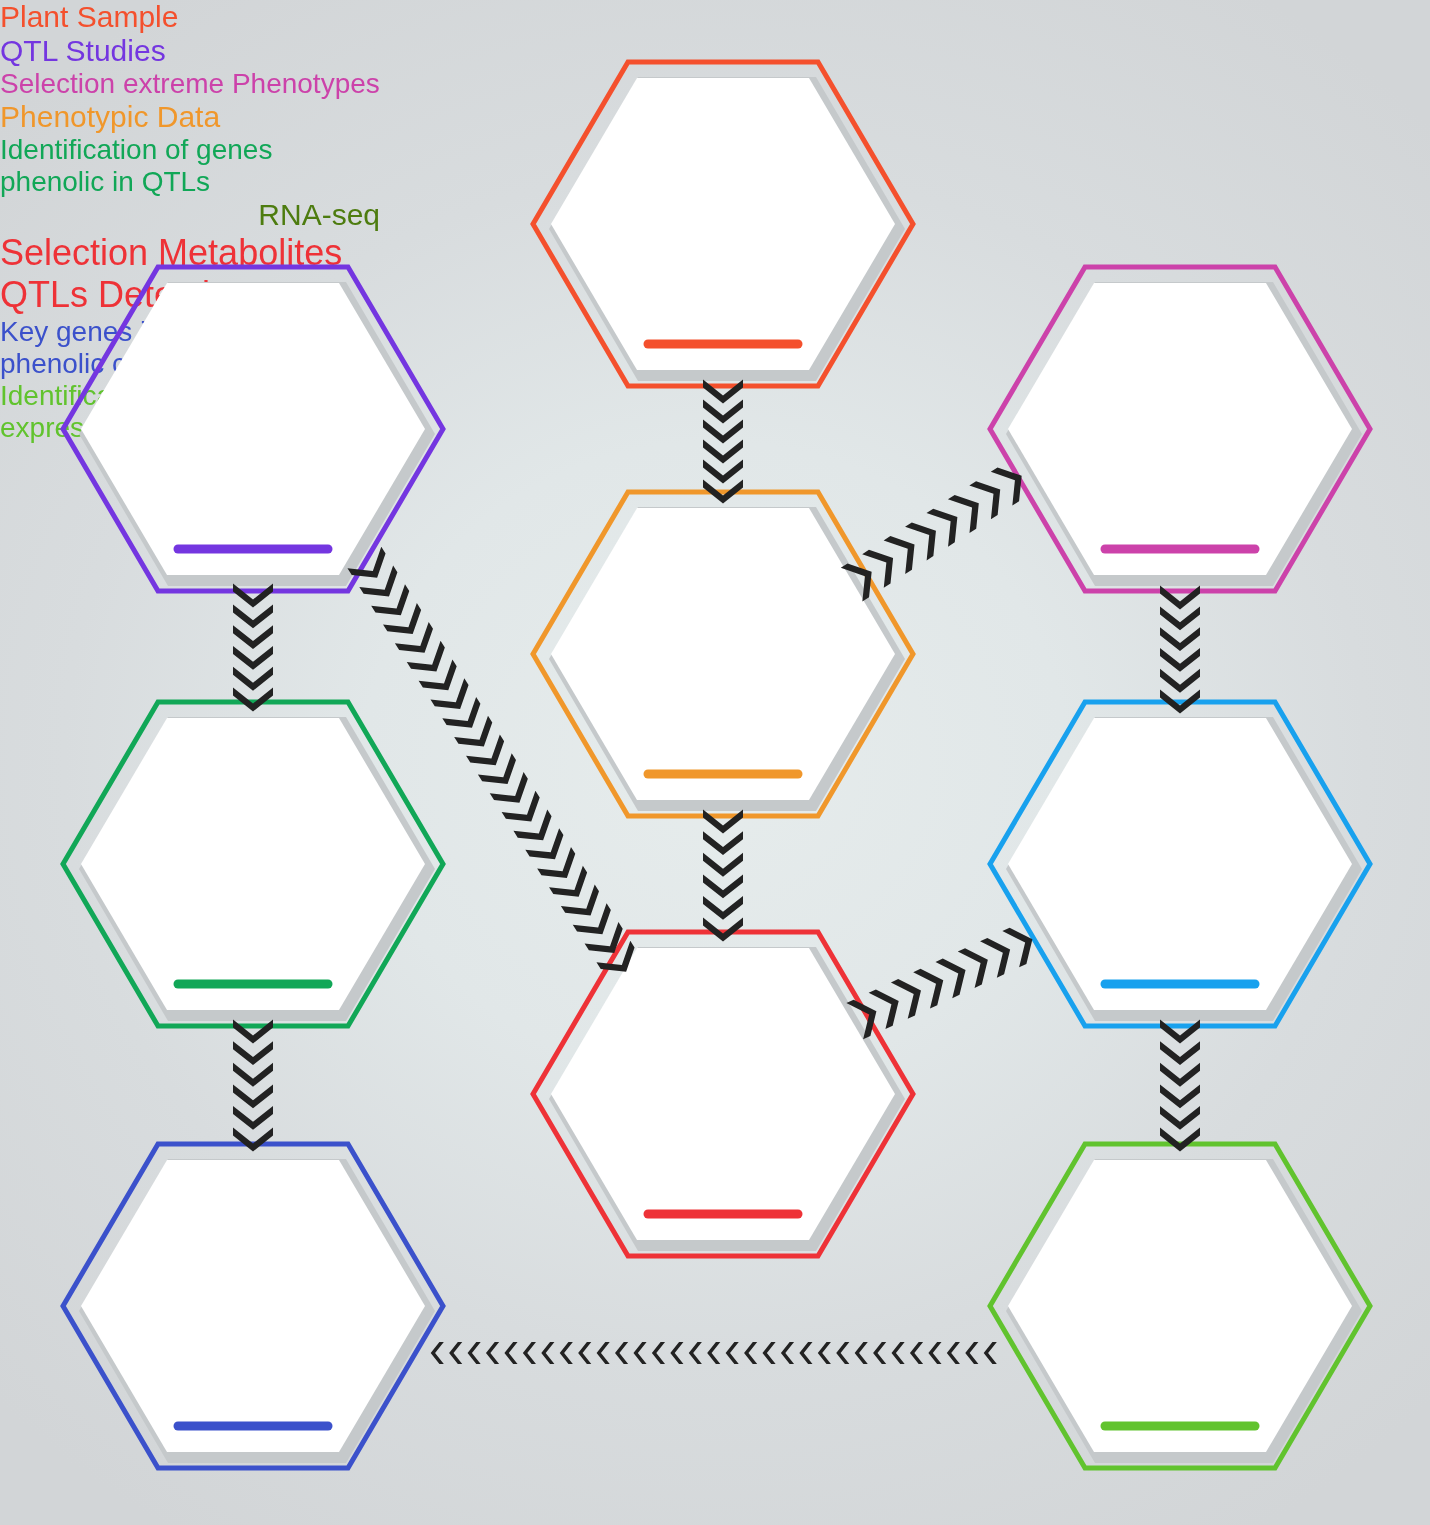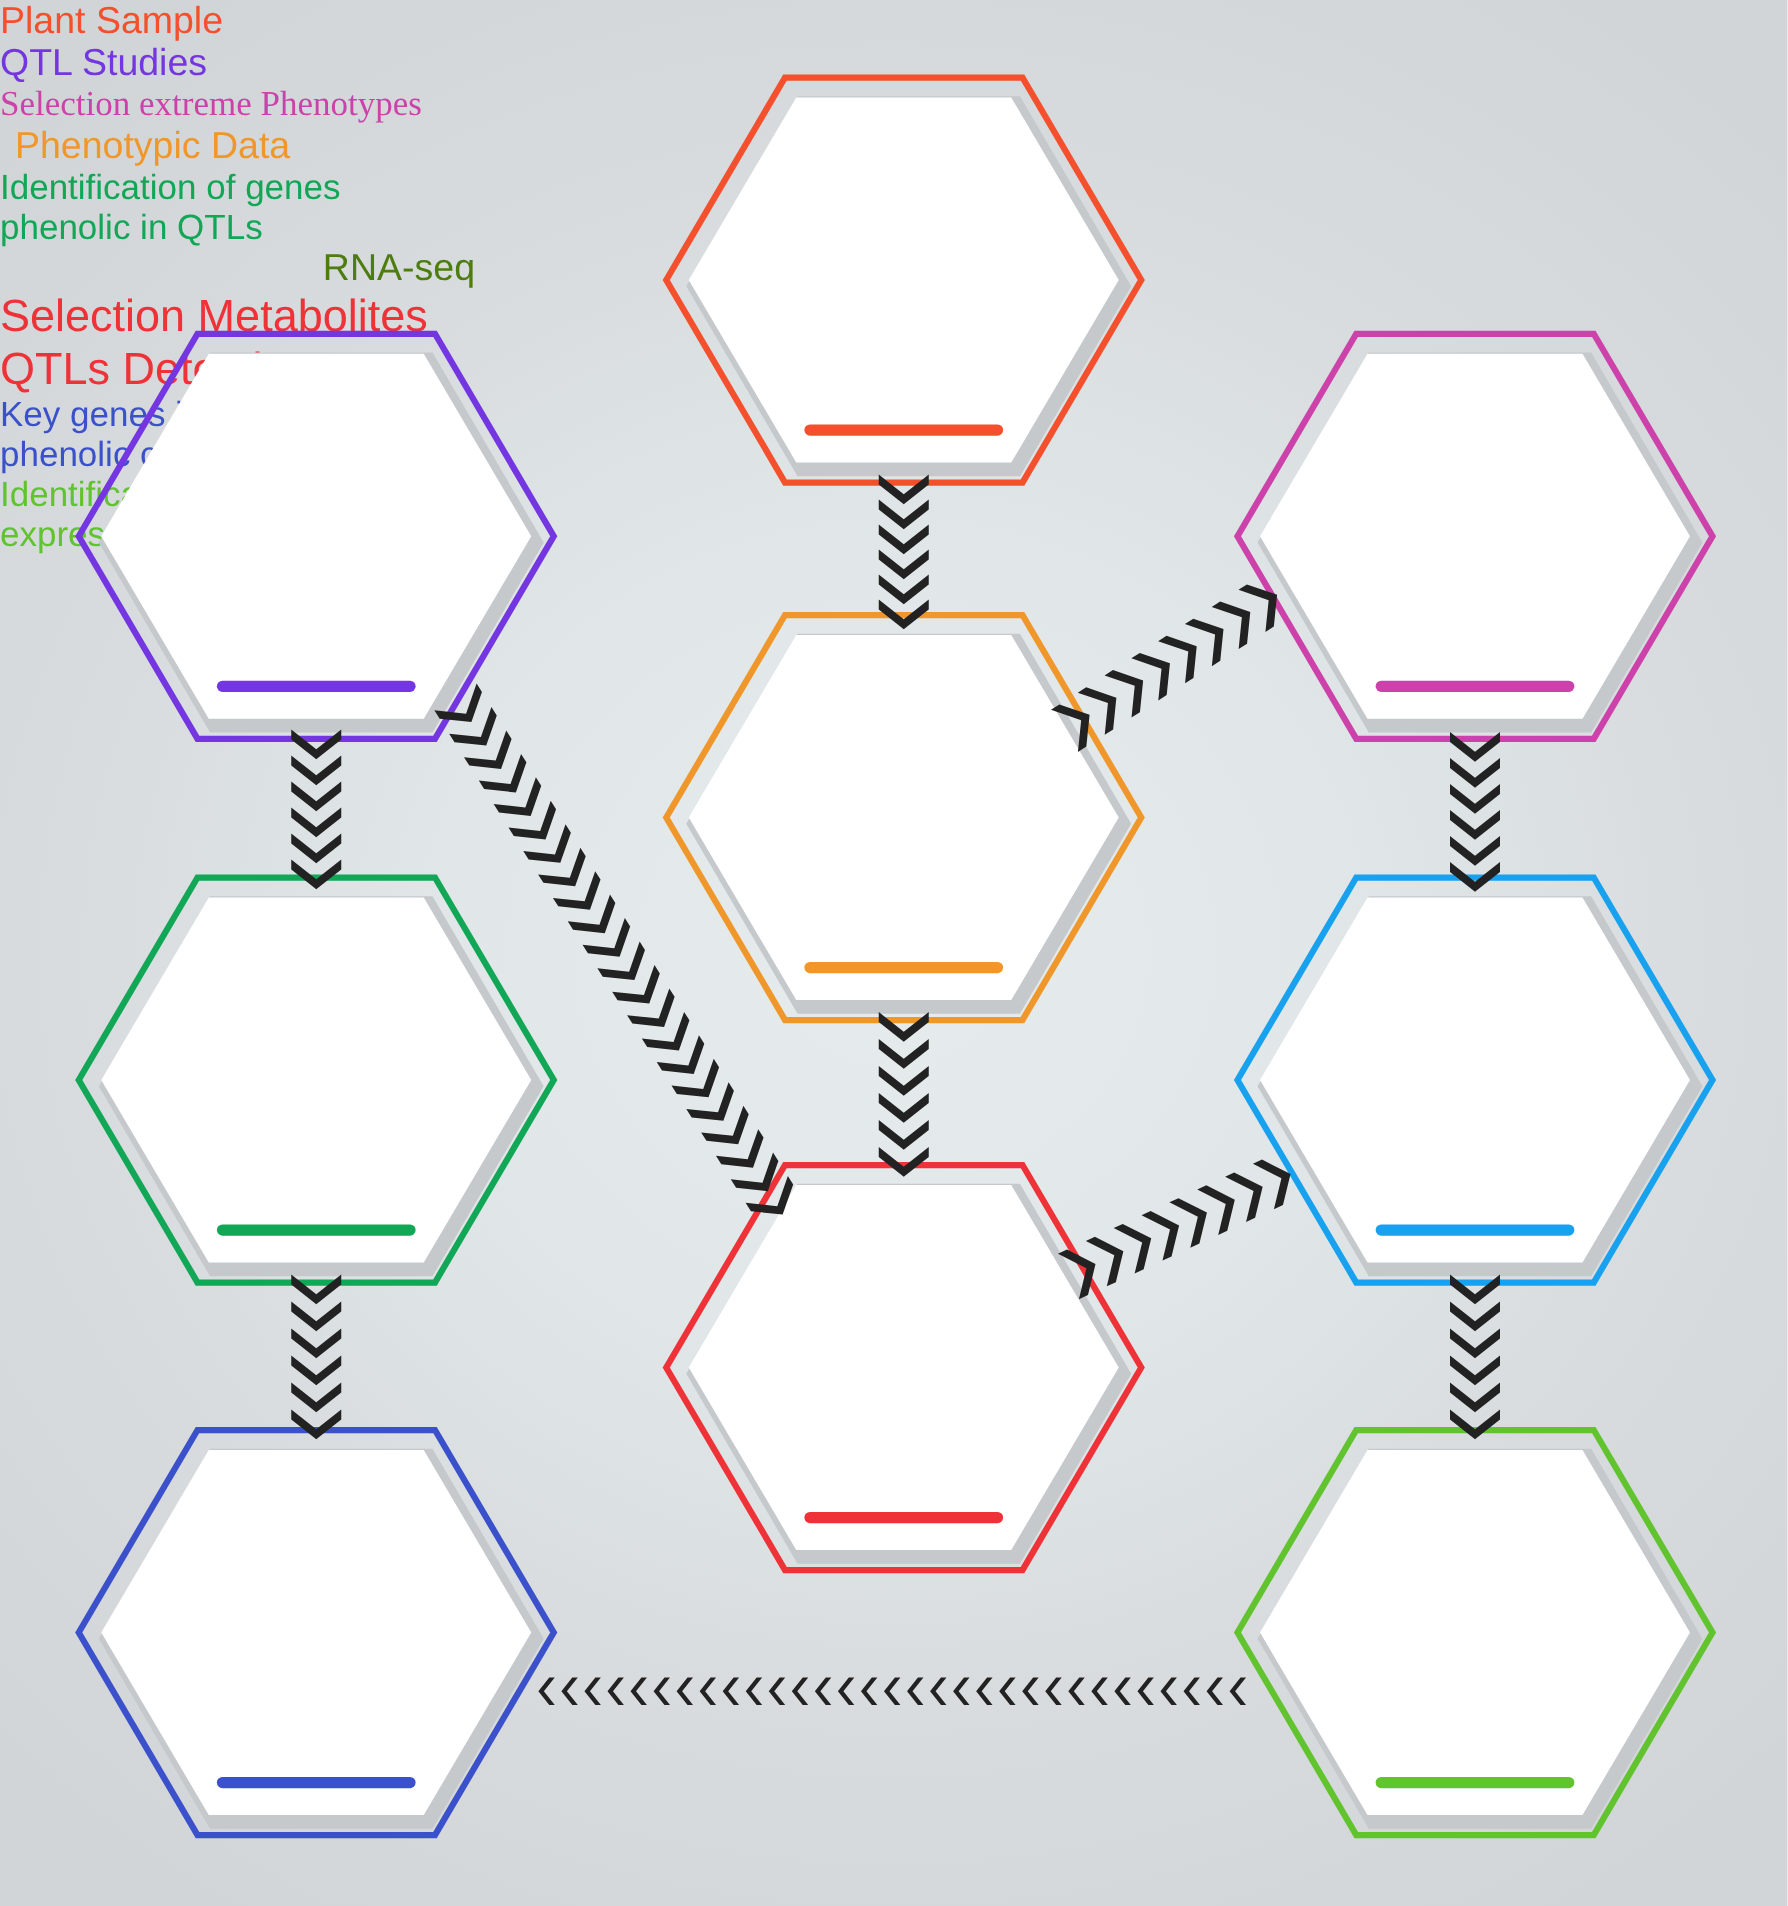--- a/index.html
+++ b/index.html
@@ -406,23 +406,23 @@
           <path d="M -11 -6.82 L 0 1.9096000000000002 L 11 -6.82 L 11 -2.42 L 0 6.3096000000000005 L -11 -2.42 Z" fill="#222222"></path>
         </g>
         <g transform="translate(437.00,1353.00) rotate(90.00)">
           <path d="M -11 -6.82 L 0 1.9096000000000002 L 11 -6.82 L 11 -2.42 L 0 6.3096000000000005 L -11 -2.42 Z" fill="#222222"></path>
         </g>
       </g>
     </svg>
   <div id="labels">
       <div class="label" style="left: 533px; width: 380px; top: 206px; font-size: 30px; color: rgb(244, 80, 45);">Plant Sample</div>
       <div class="label" style="left: 63px; width: 380px; top: 413px; font-size: 30px; color: rgb(116, 54, 224);">QTL Studies</div>
-      <div class="label" style="left: 990px; width: 380px; top: 405px; font-size: 28px; color: rgb(204, 66, 170); font-family: Liberation Serif, serif;">Selection extreme
+      <div class="label" style="left: 990px; width: 380px; top: 405px; font-size: 28px; color: rgb(204, 66, 170);">Selection extreme
 Phenotypes</div>
-      <div class="label" style="left: 533px; width: 380px; top: 634px; font-size: 30px; color: rgb(240, 151, 43); padding-left: 12px;">Phenotypic
+      <div class="label" style="left: 533px; width: 380px; top: 634px; font-size: 30px; color: rgb(240, 151, 43);">Phenotypic
 Data</div>
       <div class="label" style="left: 63px; width: 380px; top: 834px; font-size: 28px; color: rgb(17, 167, 87);">Identification of
 genes phenolic
 in QTLs</div>
       <div class="label" style="left: 990px; width: 380px; top: 848px; font-size: 30px; color: #4d7c0f; text-align: right;">RNA-seq</div>
       <div class="label" style="left: 533px; width: 380px; top: 1054px; font-size: 36px; color: rgb(238, 50, 55);">Selection
 Metabolites
 QTLs
 Detection</div>
       <div class="label" style="left: 63px; width: 380px; top: 1254px; font-size: 28px; color: rgb(59, 81, 203);">Key genes

